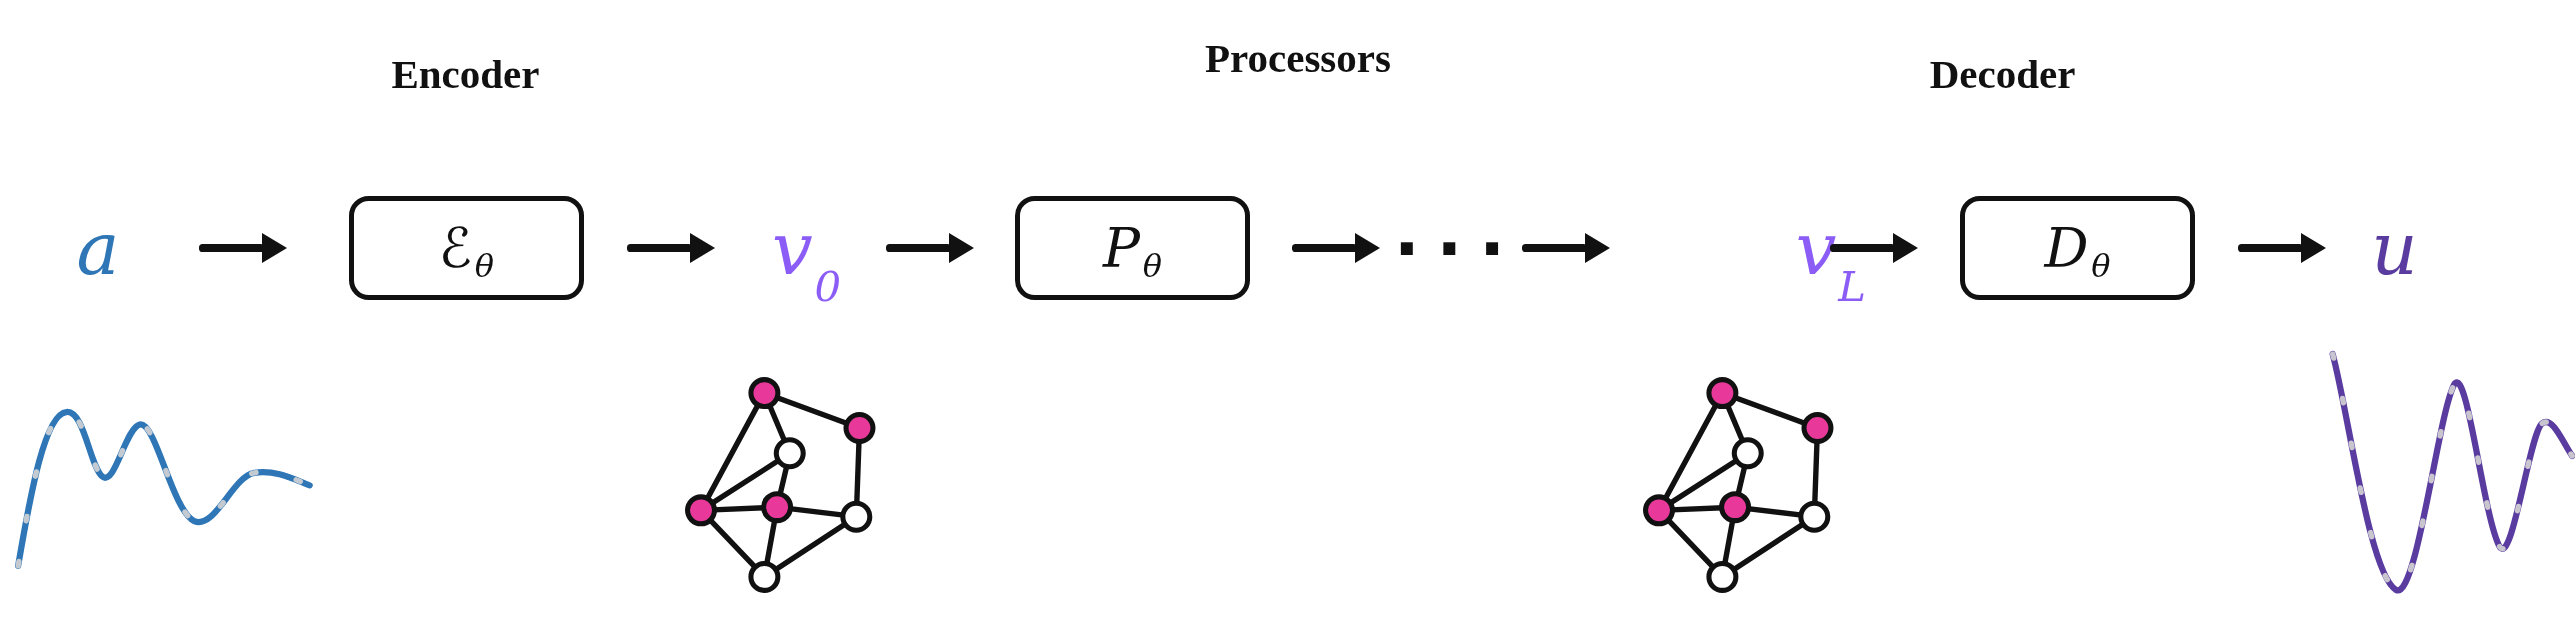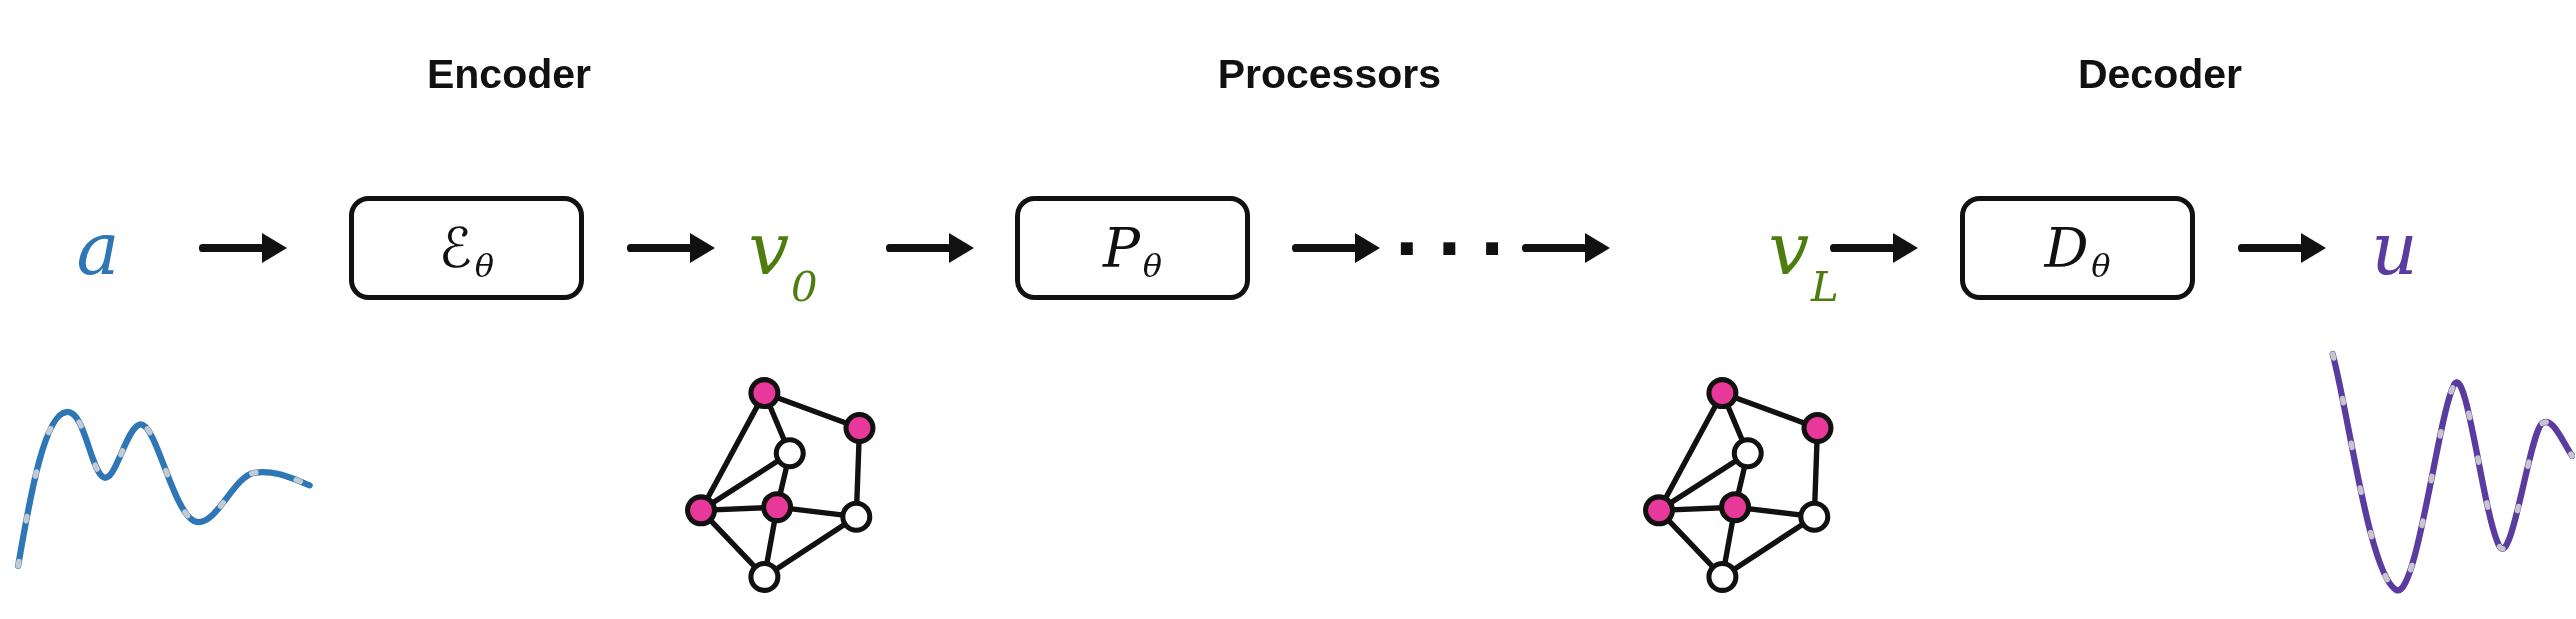--- a/index.html
+++ b/index.html
@@ -10,41 +10,42 @@
     height: 619px;
     background: #ffffff;
     font-family: "Liberation Sans", sans-serif;
     overflow: hidden;
   }
   .hdr {
     position: absolute;
     font-weight: 700;
     font-size: 41px;
     color: #111111;
-    text-align: right;
+    text-align: center;
     line-height: 1;
+    font-family: Liberation Serif, serif;
   }
   .mi { font-family: "DejaVu Serif", "DejaVu Sans", serif; font-style: italic; }
   .sym {
     position: absolute;
     font-family: "DejaVu Serif", "DejaVu Sans", serif;
     font-style: italic;
     font-size: 72px;
     line-height: 1;
     text-align: center;
   }
   .sym sub {
     font-size: 58%;
     line-height: 0;
     position: relative;
     top: 0.28em;
     margin-left: 1.8px;
   }
   .c-a { color: #2e76b6; }
-  .c-v { color: #4d7c0f; }
+  .c-v { color: #8b5cf6; text-align: right; }
   .c-u { color: #5a3ca0; }
   .opbox {
     position: absolute;
     width: 235px;
     height: 104px;
     border: 5.4px solid #111111;
     border-radius: 19.7px;
     background: #ffffff;
     display: flex;
     align-items: center;
@@ -91,22 +92,22 @@
     text-align: center;
   }
   .illus { position: absolute; }
 </style>
 </head>
 <body>
 
 <div class="canvas">
 
   <div class="hdr" style="left:340px; top:54px; width:251px;">Encoder</div>
-  <div class="hdr" style="left:1155px; top:54px; width:286px;">Processors</div>
-  <div class="hdr" style="left:1991px; top:54px; width:251px;">Decoder</div>
+  <div class="hdr" style="left:1155px; top:38px; width:286px;">Processors</div>
+  <div class="hdr" style="left:1877px; top:54px; width:251px;">Decoder</div>
 
   <div class="sym c-a" style="left:49px; top:213px; width:98px;"><span class="mi">a</span></div>
 
   <div class="arrow" style="left:199px; width:88px;">
     <span class="shaft"></span>
     <span class="head"></span>
   </div>
 
   <div class="opbox" style="left:349px; top:196px;">
     <span class="letter">ℰ</span>

